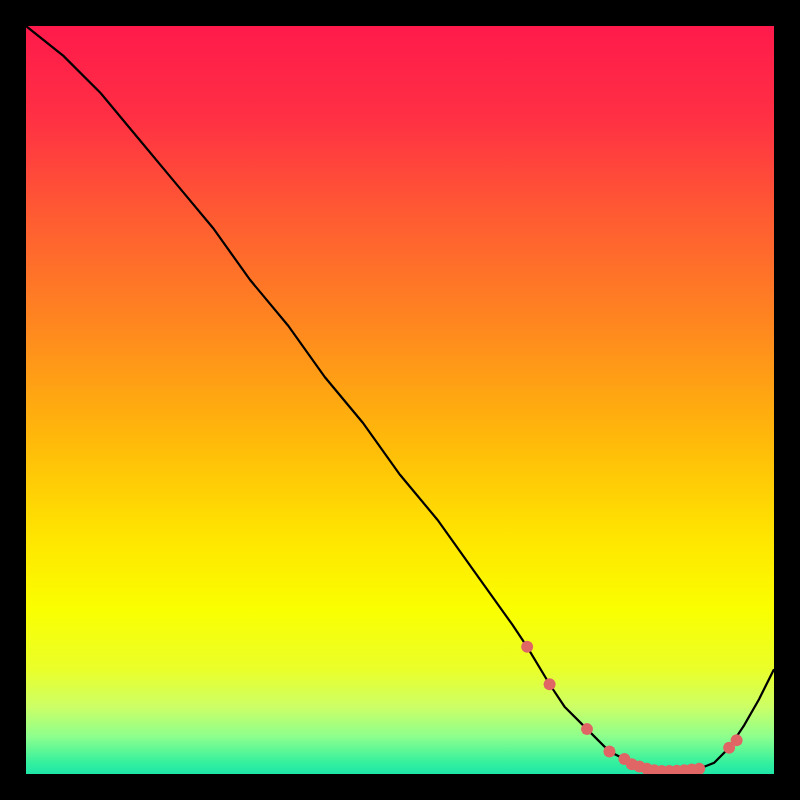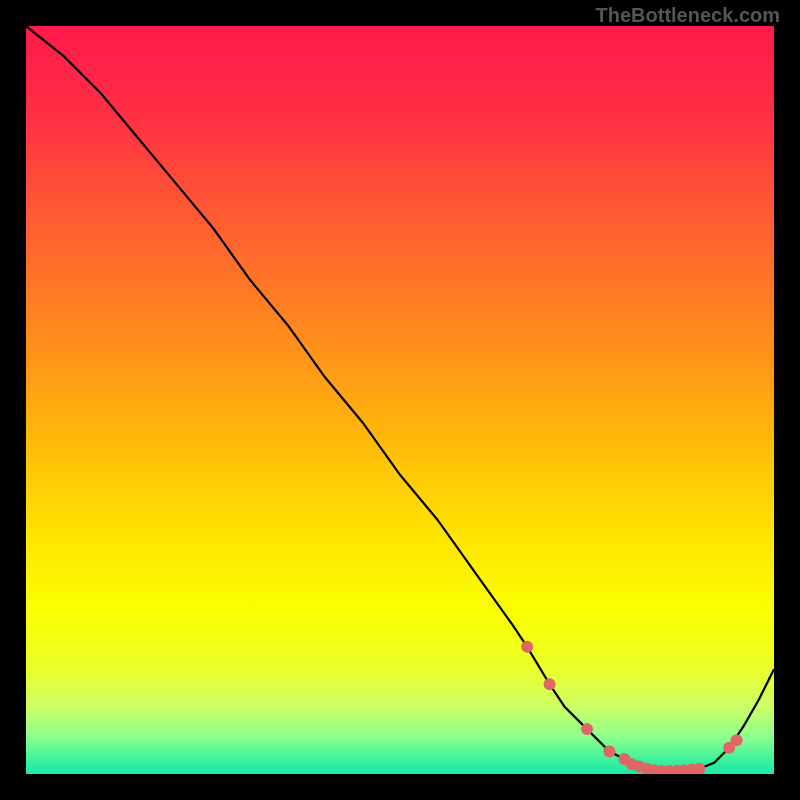--- a/index.html
+++ b/index.html
@@ -34,21 +34,20 @@
     height: 748px;
   }
   svg {
     display: block;
   }
 </style>
 </head>
 <body>
 
 <div class="container">
-  <div class="attribution">TheBottleneck.com</div>
   <div class="plot-area">
     <svg id="chart-svg" width="748" height="748" viewBox="0 0 748 748">
       <defs>
         <linearGradient id="bg-grad" x1="0" y1="0" x2="0" y2="1">
             <stop offset="0%" stop-color="#ff1a4b"></stop>
             <stop offset="12%" stop-color="#ff2f44"></stop>
             <stop offset="25%" stop-color="#ff5a33"></stop>
             <stop offset="40%" stop-color="#ff871f"></stop>
             <stop offset="55.00000000000001%" stop-color="#ffb80a"></stop>
             <stop offset="68%" stop-color="#ffe400"></stop>

